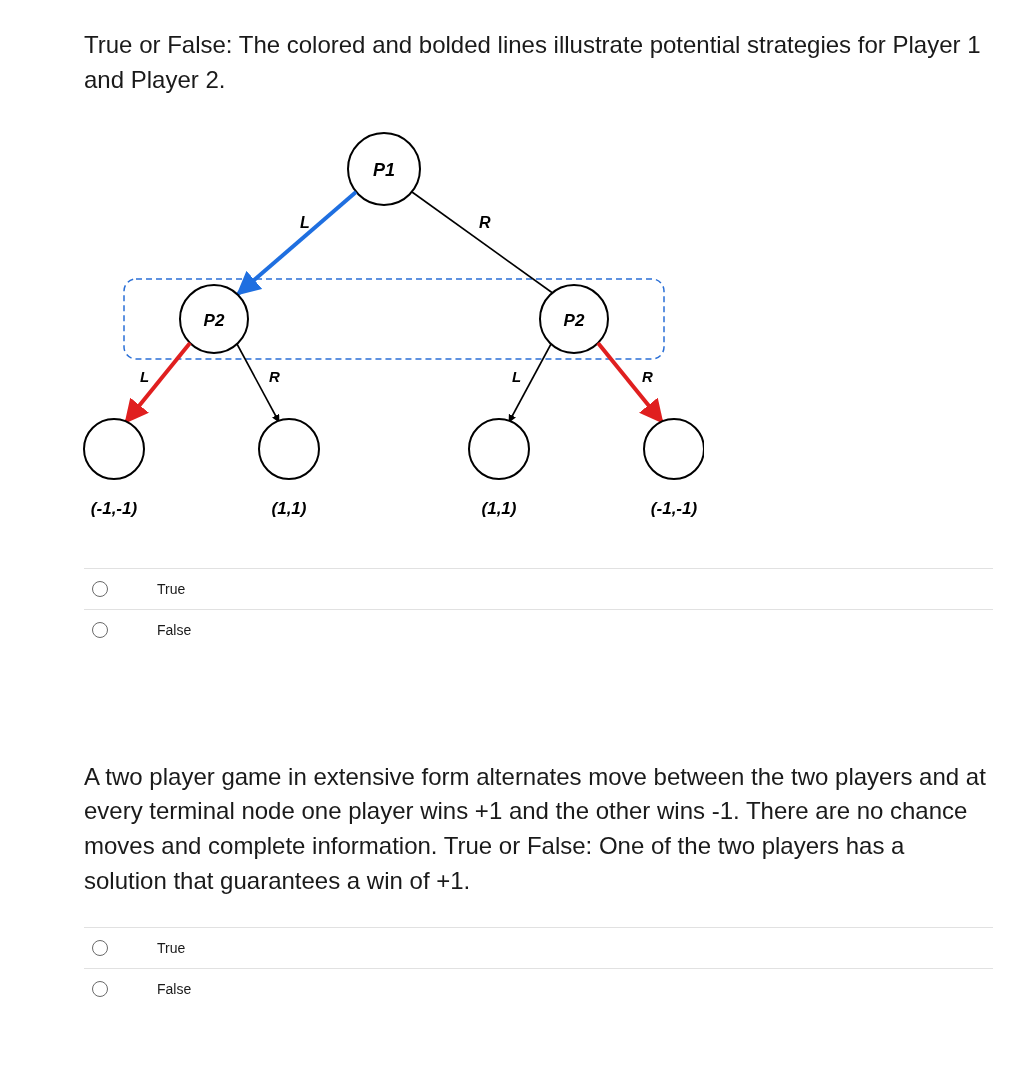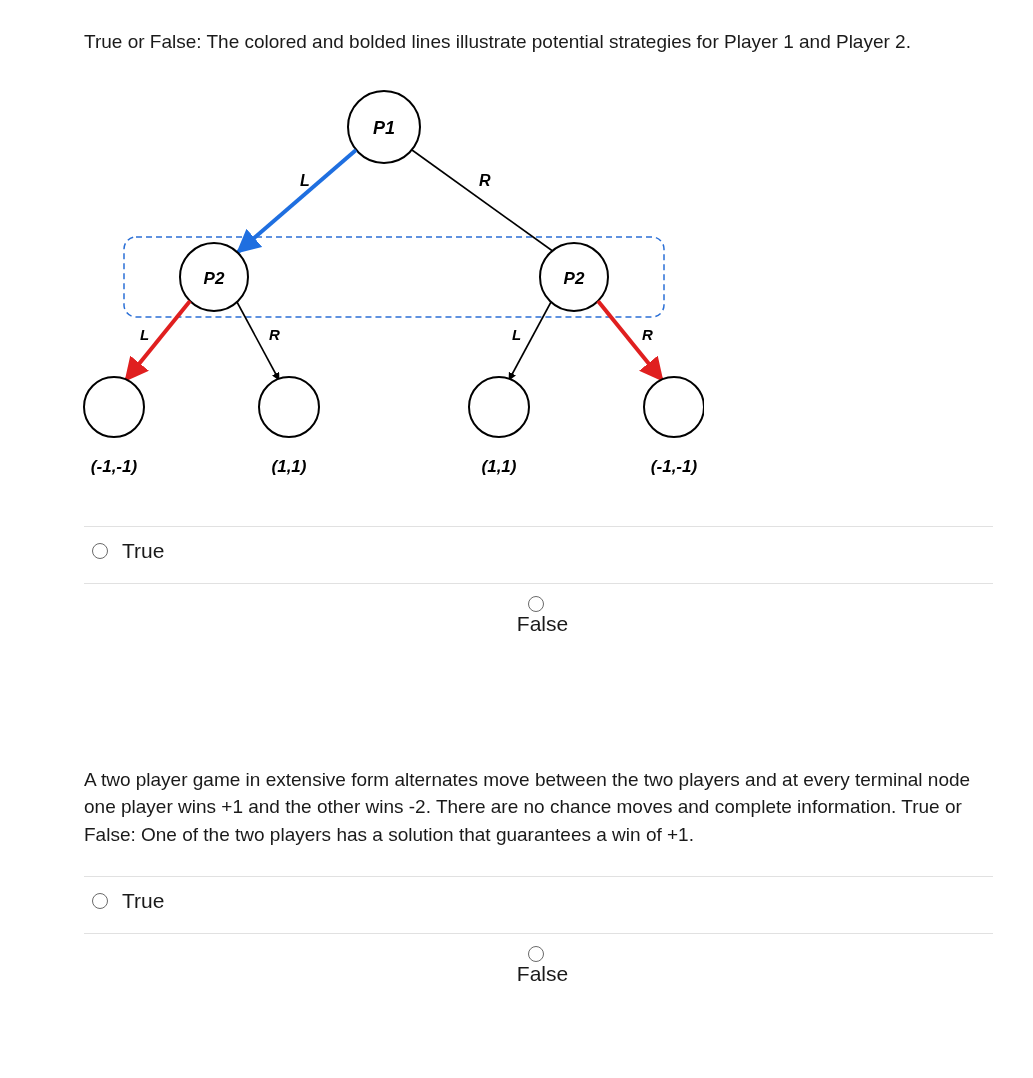--- a/index.html
+++ b/index.html
@@ -9,44 +9,45 @@
     font-family:"Segoe UI",Arial,Helvetica,sans-serif;
     color:#1a1a1a;
   }
   .page{
     width:1033px;
     min-height:1078px;
     box-sizing:border-box;
     padding:28px 40px 40px 84px;
   }
   .q-text{
-    font-size:19px;
+    font-size:24px;
     line-height:1.45;
     margin:0 0 16px 0;
   }
   .diagram{
     width:640px;
     height:430px;
     margin-left:-20px;
     margin-bottom:24px;
     position:relative;
     font-style:italic;
   }
   .options{
     border-top:1px solid #e1e1e1;
     margin-top:8px;
   }
   .option-row{
     display:flex;
     align-items:center;
-    padding:12px 0 20px 8px;
+    padding:12px 0 12px 8px;
     border-bottom:1px solid #e1e1e1;
-    font-size:21px;
+    font-size:14px;
+    gap:35px;
   }
-  .option-row:last-child{ border-bottom:none;flex-direction:column; }
+  .option-row:last-child{ border-bottom:none; }
   .radio{
     width:16px;height:16px;
     border:1.5px solid #6a6a6a;
     border-radius:50%;
     display:inline-block;
     margin-right:14px;
     box-sizing:border-box;
     background:#fff;
   }
   .spacer{ height:110px; }
@@ -124,21 +125,21 @@
       <span>True</span>
     </div>
     <div class="option-row">
       <span class="radio"></span>
       <span>False</span>
     </div>
   </div>
 
   <div class="spacer"></div>
 
-  <p class="q-text">A two player game in extensive form alternates move between the two players and at every terminal node one player wins +1 and the other wins -2. There are no chance moves and complete information. True or False: One of the two players has a solution that guarantees a win of +1.</p>
+  <p class="q-text">A two player game in extensive form alternates move between the two players and at every terminal node one player wins +1 and the other wins -1. There are no chance moves and complete information. True or False: One of the two players has a solution that guarantees a win of +1.</p>
 
   <div class="options" style="margin-top:28px;">
     <div class="option-row">
       <span class="radio"></span>
       <span>True</span>
     </div>
     <div class="option-row">
       <span class="radio"></span>
       <span>False</span>
     </div>

